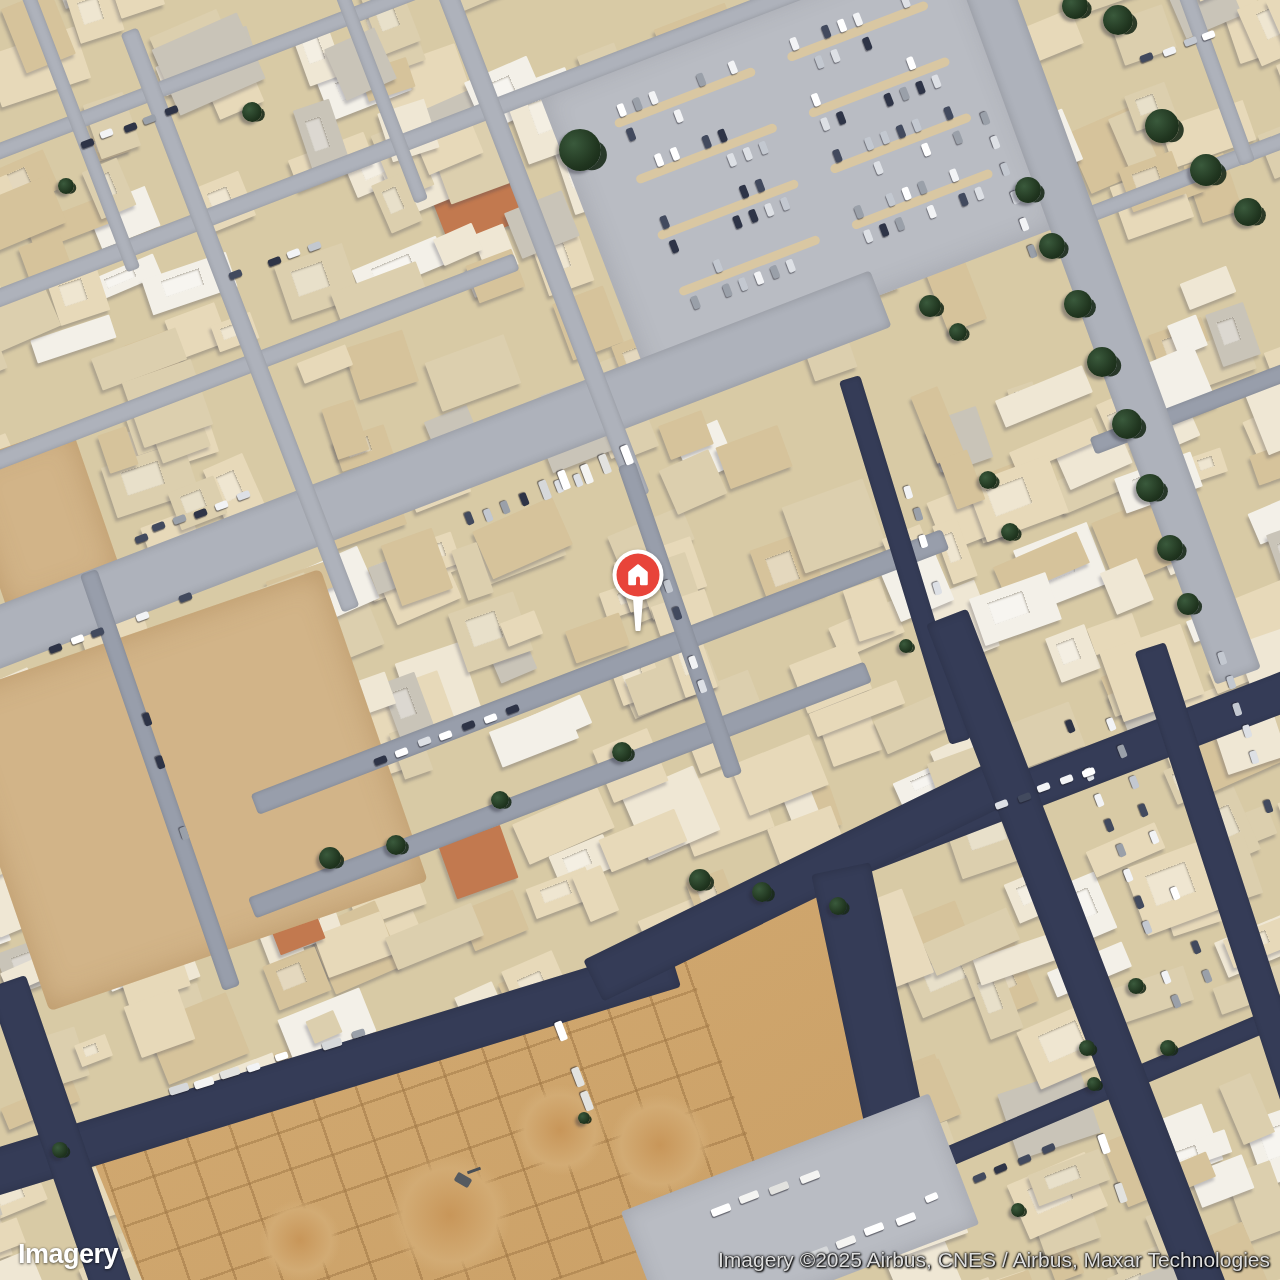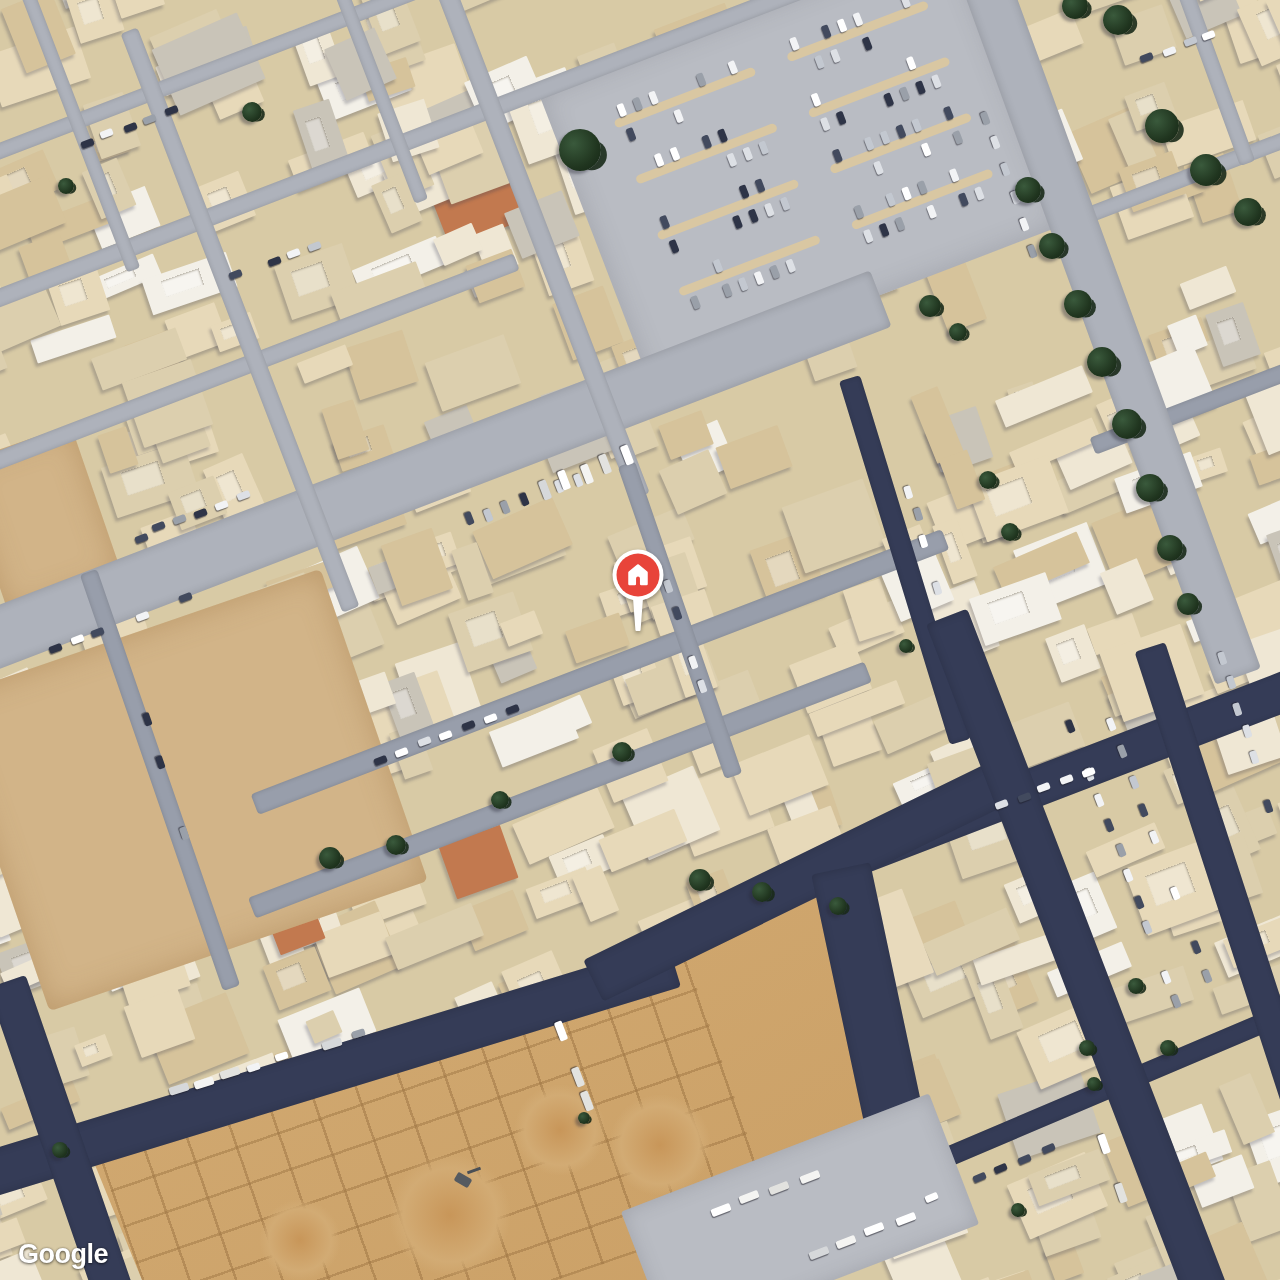--- a/index.html
+++ b/index.html
@@ -1033,14 +1033,15 @@
       <div class="r" style="left: 52px; top: 1142px; width: 16px; height: 16px; border-radius: 50%; background: radial-gradient(circle at 35% 35%, rgb(58, 90, 60), rgb(32, 53, 31) 62%, rgb(20, 36, 20) 100%); box-shadow: rgba(26, 42, 26, 0.9) 4.48px 1.92px 0px -2.24px, rgba(40, 40, 55, 0.4) -3px 3px 3px;"></div>
     </div>
 
   <svg id="pin" width="64" height="100" viewBox="0 0 64 100" style="left: 606px; top: 548px;">
     <path d="M 28,50 L 36,50 L 33.6,82 L 30.4,82 Z" fill="#ffffff" stroke="#ffffff" stroke-width="2" stroke-linejoin="round"></path>
     <circle cx="32" cy="27" r="25.5" fill="#ffffff"></circle>
     <circle id="pin-body" cx="32" cy="27" r="21.5" fill="#E8443A"></circle>
     <path d="M 23.5,24.5 L 32,17.5 L 40.5,24.5 L 40.5,36 L 35.2,36 L 35.2,30.5 a 3.2,3.2 0 0 0 -6.4,0 L 28.8,36 L 23.5,36 Z" fill="#ffffff" stroke="#ffffff" stroke-width="2.5" stroke-linejoin="round"></path>
   </svg>
 
-  <div id="google-logo">Google</div>
+  <div id="google-logo">Imagery</div>
+  <div id="attribution">Imagery ©2025 Airbus, CNES / Airbus, Maxar Technologies</div>
 </div>
 
 </body></html>

